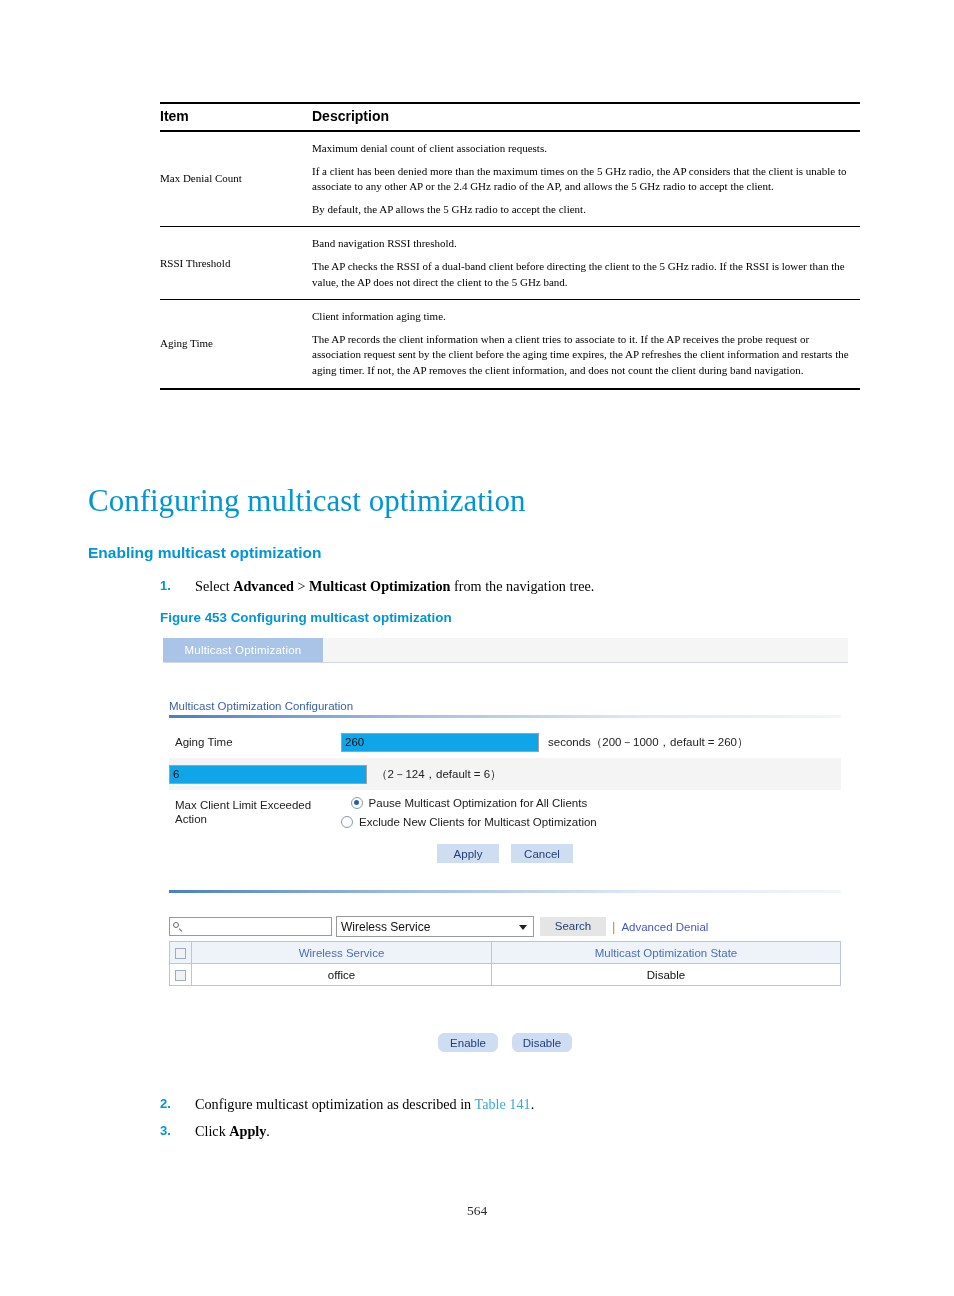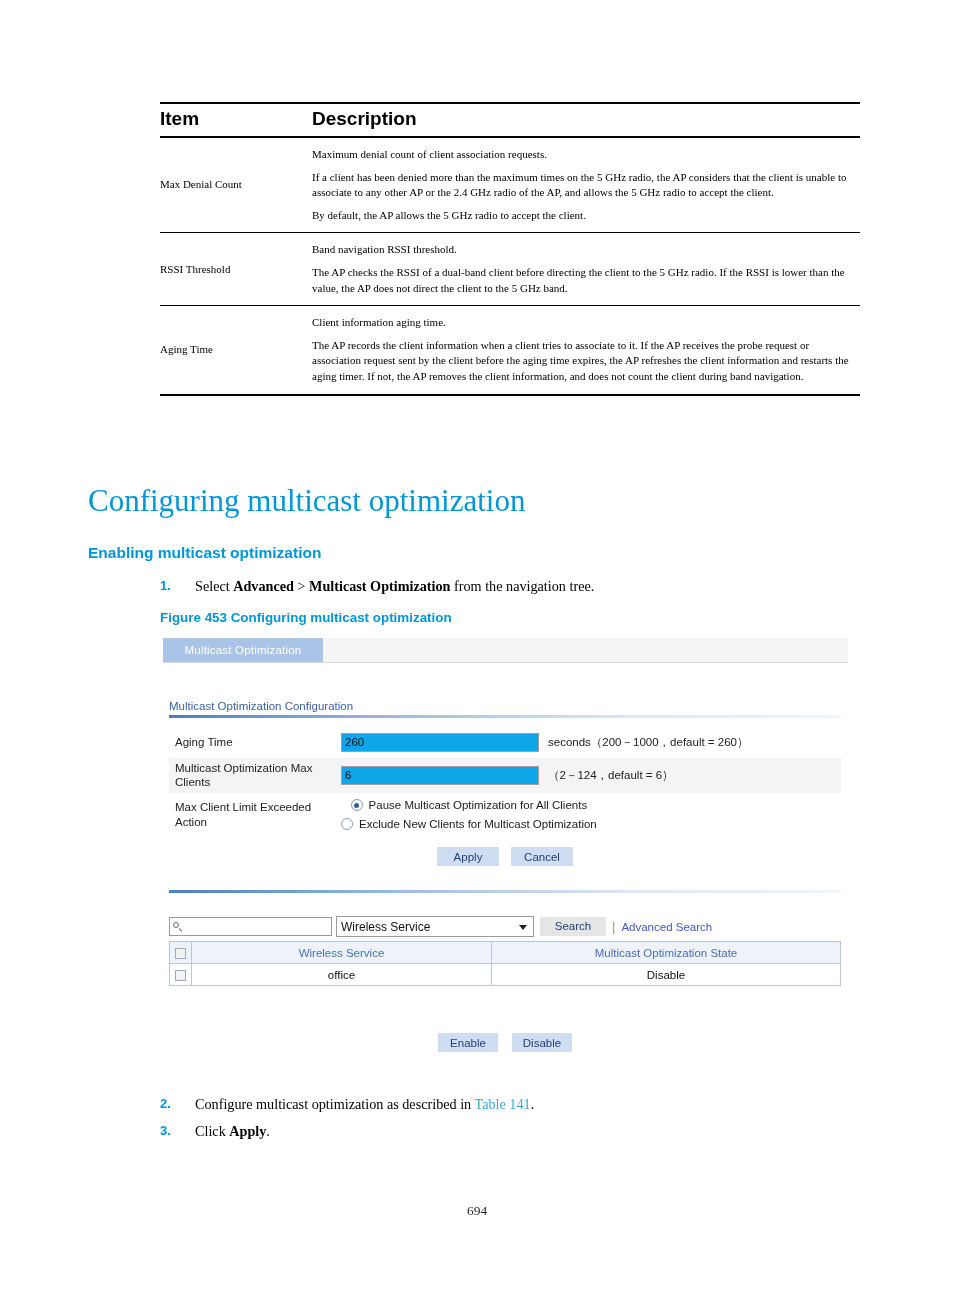--- a/index.html
+++ b/index.html
@@ -27,21 +27,21 @@
     position: absolute;
     left: 160px;
     top: 102px;
     width: 700px;
     border-collapse: collapse;
     font-family: "Liberation Serif", serif;
   }
   .ref-table th {
     text-align: left;
     font-family: "Liberation Sans", sans-serif;
-    font-size: 19px;
+    font-size: 14px;
     font-weight: bold;
     padding: 4px 0 6px 0;
     color: #000;
   }
   .ref-table thead tr {
     border-top: 2.5px solid #000;
     border-bottom: 2.5px solid #000;
   }
   .ref-table tbody tr {
     border-bottom: 1px solid #000;
@@ -408,21 +408,21 @@
   .bottom-btn-row {
     position: absolute;
     left: 0;
     top: 395px;
     width: 672px;
     display: flex;
     justify-content: center;
     gap: 14px;
     margin-left: 6px;
   }
-  .bottom-btn-row .btn { min-width: 60px; }
+  .bottom-btn-row .btn { min-width: 60px; border-radius: 6px; }
 
   
   .page-no {
     position: absolute;
     left: 0;
     right: 0;
     top: 1203px;
     text-align: center;
     font-family: "Liberation Serif", serif;
     font-size: 13.5px;
@@ -490,21 +490,20 @@
 
     <div class="form-area">
 
       <div class="frow">
         <div class="flabel">Aging Time</div>
         <input class="finput" type="text" value="260" style="">
         <div class="fhint">seconds（200－1000，default = 260）</div>
       </div>
 
       <div class="frow shade">
-        <div class="flabel">Multicast Optimization Max Clients</div>
         <input class="finput" type="text" value="6" style="">
         <div class="fhint">（2－124，default = 6）</div>
       </div>
 
       <div class="frow">
         <div class="flabel">Max Client Limit Exceeded Action</div>
         <div class="radio-col">
           <div class="radio-line">
             <span class="radio on"></span>
             <span class="radio-text">Pause Multicast Optimization for All Clients</span>
@@ -529,21 +528,21 @@
     <div class="search-area">
       <div class="search-input">
         <span class="mag"></span>
       </div>
       <div class="search-select">
         <span>Wireless Service</span>
         <span class="caret"></span>
       </div>
       <div class="search-btn">Search</div>
       <span class="sep">|</span>
-      <span class="adv-link">Advanced Search</span>
+      <span class="adv-link">Advanced Denial</span>
     </div>
 
     <table class="list-table">
       <thead>
         <tr>
           <th class="cb-col">
             <span class="cbx"></span>
           </th>
           <th class="c-service">Wireless Service</th>
           <th>Multicast Optimization State</th>
@@ -570,15 +569,15 @@
   <div class="step step-2">
     <span class="num">2.</span>
     <span class="txt"><span>Configure multicast optimization as described in </span><span class="link-blue">Table 141</span><span>.</span></span>
   </div>
 
   <div class="step step-3">
     <span class="num">3.</span>
     <span class="txt"><span>Click </span><span class="bold">Apply</span><span>.</span></span>
   </div>
 
-  <div class="page-no">694</div>
+  <div class="page-no">564</div>
 
 </div>
 
 </body></html>

